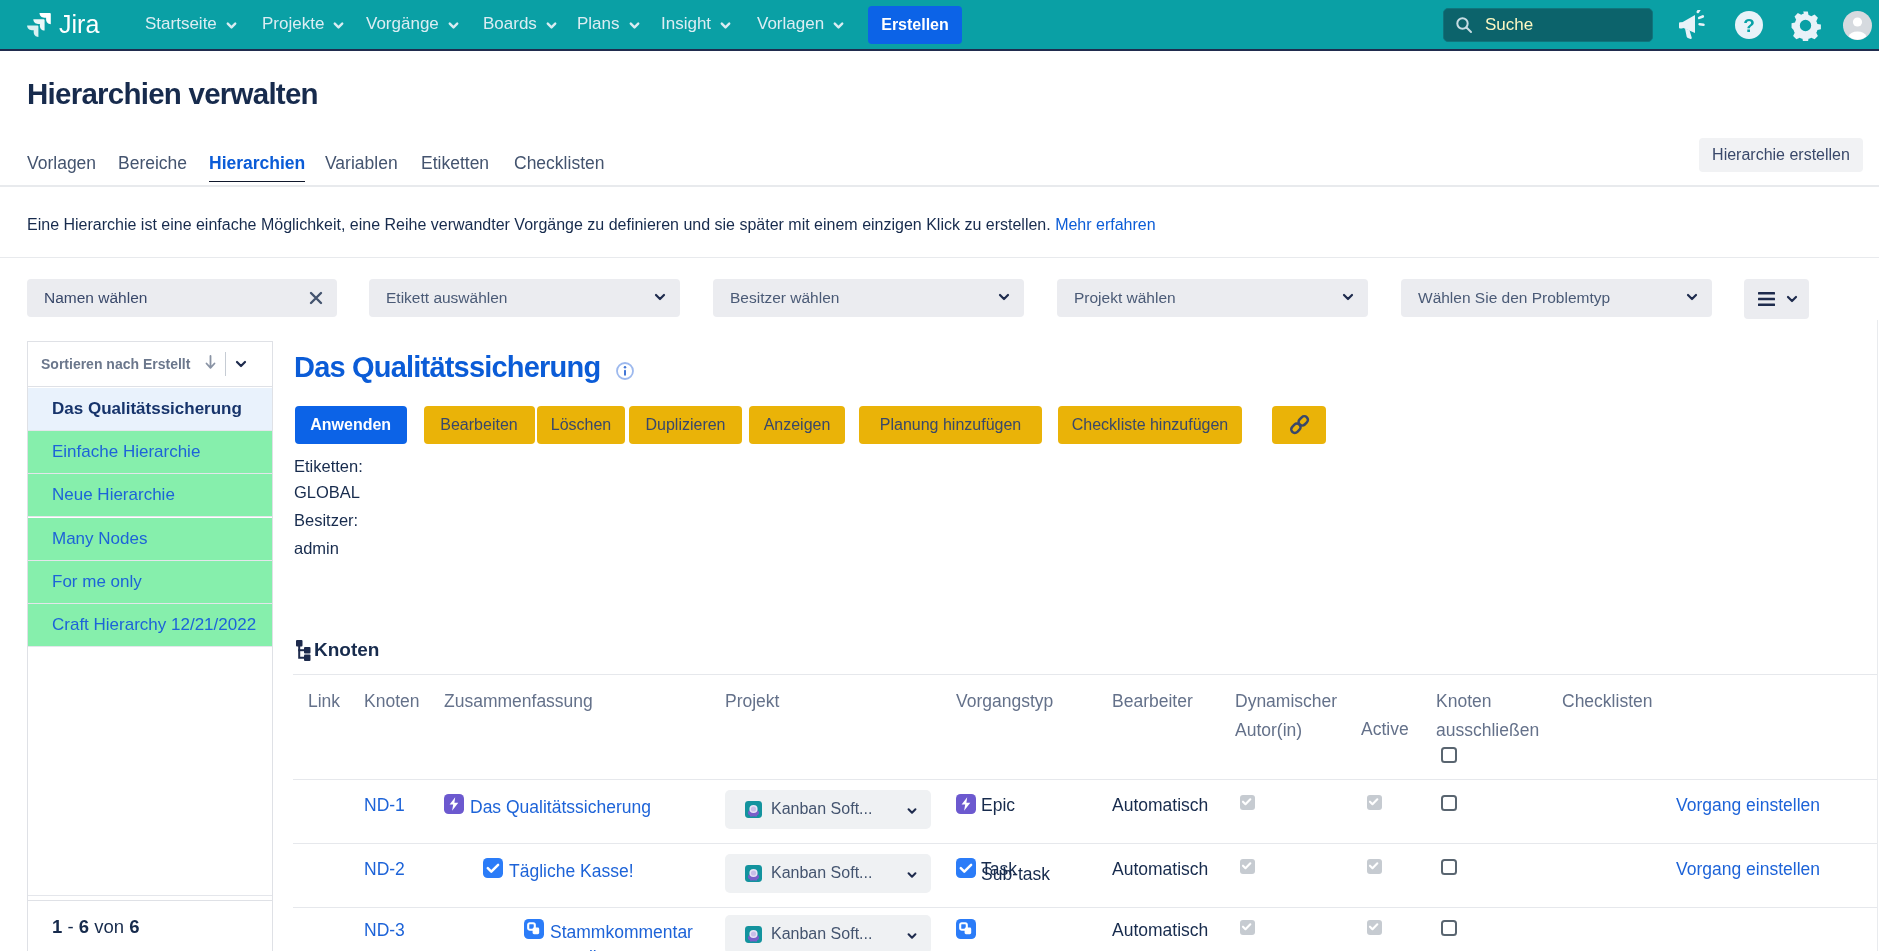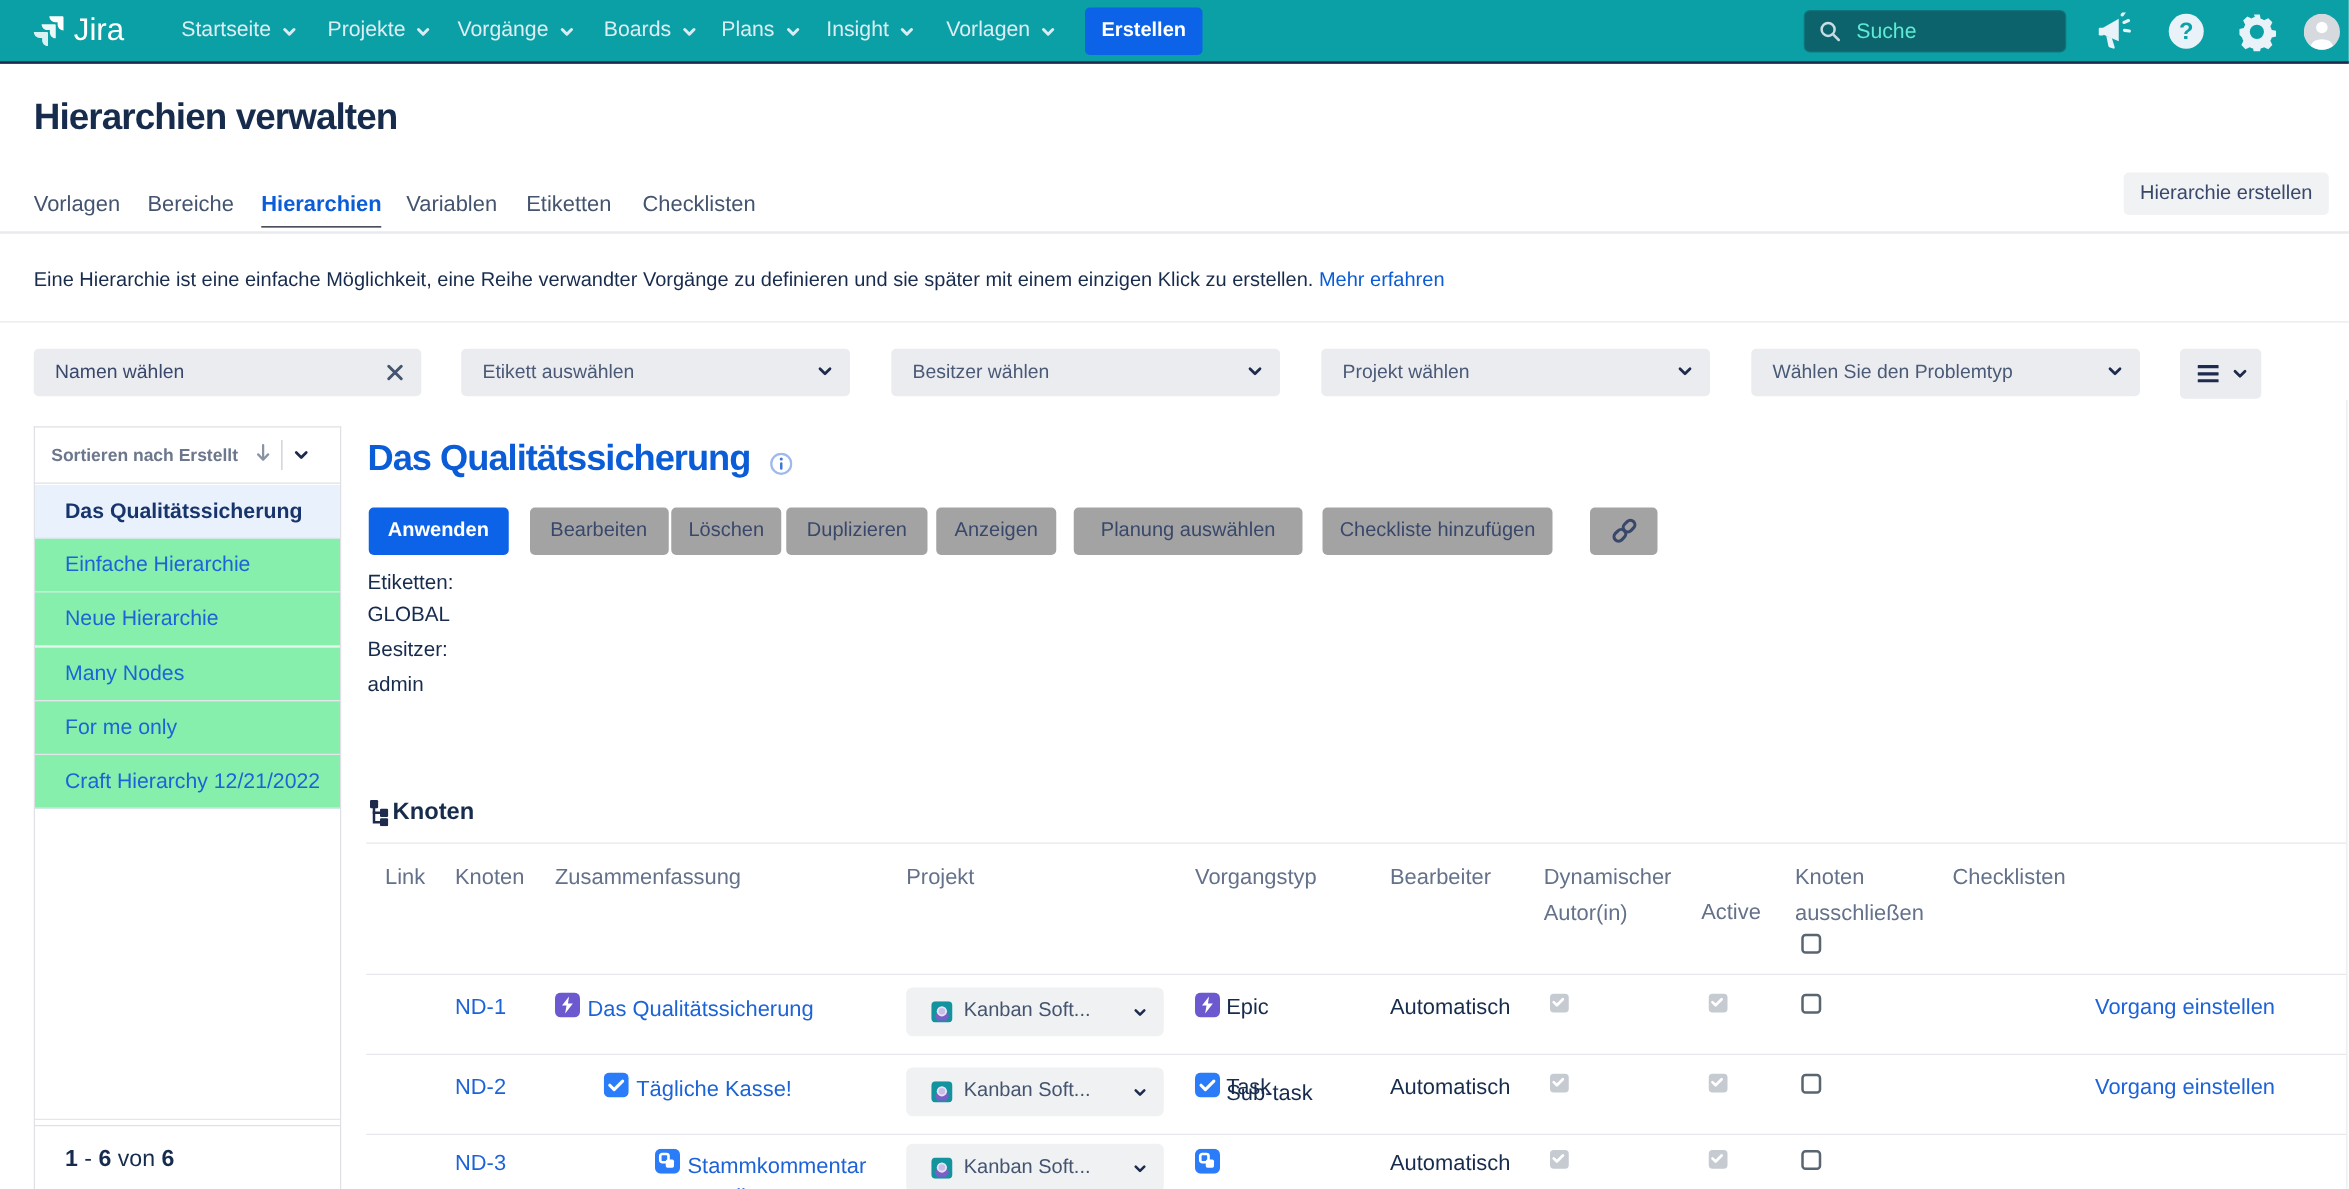--- a/index.html
+++ b/index.html
@@ -11,21 +11,21 @@
   .navitem { position:absolute; top:0; height:48px; display:flex; align-items:center;
     color:#DCEDF3; font-size:17px; }
   .navitem svg { margin-left:8px; margin-top:3px; }
   #logo { position:absolute; left:25px; top:10px; display:flex; align-items:center; color:#fff; }
   #logotext { font-size:25px; color:#fff; margin-left:7px; }
   #createbtn { position:absolute; left:868px; top:6px; width:94px; height:38px;
     background:#0C63E7; color:#fff; font-weight:bold; font-size:16px; border-radius:4px;
     display:flex; align-items:center; justify-content:center; }
   #searchbox { position:absolute; left:1443px; top:8px; width:210px; height:34px;
     background:#0C636B; border:1px solid #10747C; border-radius:5px; display:flex; align-items:center; }
-  #searchbox .ph { color:#5eead4; font-size:17px; margin-left:12px; }
+  #searchbox .ph { color:#fef9c3; font-size:17px; margin-left:12px; }
   #h1 { position:absolute; left:27px; top:77px; font-size:29.5px; letter-spacing:-0.75px; font-weight:bold; color:#172B4D; }
   .tab { position:absolute; top:153px; height:28.5px; font-size:17.5px; color:#44546F; }
   .tab.active { color:#0B5CD7; font-weight:bold; border-bottom:1px solid #0f172a; }
   #tabline { position:absolute; top:184.5px; left:0; width:1879px; height:2px; background:#E8EAED; }
   #createhier { position:absolute; left:1699px; top:138px; width:164px; height:34px;
     background:#F1F2F4; border-radius:4px; color:#39486A; font-size:16px;
     display:flex; align-items:center; justify-content:center; }
   #desc { position:absolute; left:27px; top:216px; font-size:16px; color:#172B4D; }
   #desc a { color:#0B5CD7; text-decoration:none; }
   #descline { position:absolute; top:257px; left:0; width:1879px; height:1px; background:#E8EAED; }
@@ -36,21 +36,21 @@
     border:1px solid #DFE1E6; border-bottom:none; background:#fff; }
   #sorthead { position:absolute; left:0; top:0; width:244px; height:45px;
     border-bottom:1px solid #DFE1E6; }
   .sideitem { position:absolute; left:0; width:244px; height:43px; border-bottom:1px solid #E4E6EB;
     display:flex; align-items:center; font-size:17px; color:#1D63D8; background:#86efac; }
   .sideitem .t { margin-left:24px; }
   .sideitem.sel { background:#E9F2FC; color:#17346B; font-weight:bold; }
   #pagetext { position:absolute; left:24px; top:574px; font-size:18.5px; color:#172B4D; }
   #mtitle { position:absolute; left:294px; top:351px; font-size:29px; font-weight:bold; color:#0B5CD7; letter-spacing:-0.8px; }
   .btn { position:absolute; top:406px; height:38px; border-radius:4px; font-size:16px;
-    display:flex; align-items:center; justify-content:center; background:#a3a3a3; color:#39486A; }
+    display:flex; align-items:center; justify-content:center; background:#eab308; color:#39486A; }
   .btn.primary { background:#0C63E7; color:#fff; font-weight:bold; }
   .lbl { position:absolute; left:294px; font-size:16.5px; color:#172B4D; }
   #knoten { position:absolute; left:314px; top:639px; font-size:19px; font-weight:bold; color:#172B4D; }
   .hcol { position:absolute; font-size:17.5px; color:#64718A; line-height:29px; }
   .hline { position:absolute; left:293px; width:1584px; height:1px; background:#E6E8EC; }
   .cell { position:absolute; font-size:17.5px; color:#172B4D; }
   a.cell { color:#1D63D8; text-decoration:none; }
   .isel { position:absolute; width:206px; height:39px; background:#EFF1F3; border-radius:5px; }
   .isel .t { position:absolute; left:46px; top:10px; font-size:16px; color:#44546F; }
   .isel .ch { position:absolute; right:13px; top:13px; }
@@ -225,21 +225,21 @@
     <circle cx="9" cy="9" r="8" fill="none" stroke="#9DB9EE" stroke-width="1.8"></circle>
     <rect x="8" y="7.8" width="2" height="6" rx="1" fill="#4377D6"></rect>
     <circle cx="9" cy="5.2" r="1.25" fill="#4377D6"></circle>
   </svg>
 </div>
 <div class="btn primary" style="left:294.7px; width:112px;">Anwenden</div>
 <div class="btn" style="left:423.5px; width:111px;">Bearbeiten</div>
 <div class="btn" style="left:537px; width:88px;">Löschen</div>
 <div class="btn" style="left:629px; width:113px;">Duplizieren</div>
 <div class="btn" style="left:749px; width:96px;">Anzeigen</div>
-<div class="btn" style="left:859px; width:183px;">Planung auswählen</div>
+<div class="btn" style="left:859px; width:183px;">Planung hinzufügen</div>
 <div class="btn" style="left:1058px; width:184px;">Checkliste hinzufügen</div>
 
 <div class="btn" style="left:1272px; width:54px;">
   <svg width="21" height="21" viewBox="0 0 21 21" style="margin-top:-2px">
     <g fill="none" stroke="#39486A" stroke-width="2.5" transform="rotate(-45 10.5 10.5)">
       <rect x="0.2" y="7" width="10.2" height="7.2" rx="3.6"></rect>
       <rect x="10.6" y="7" width="10.2" height="7.2" rx="3.6"></rect>
     </g>
   </svg>
 </div>

